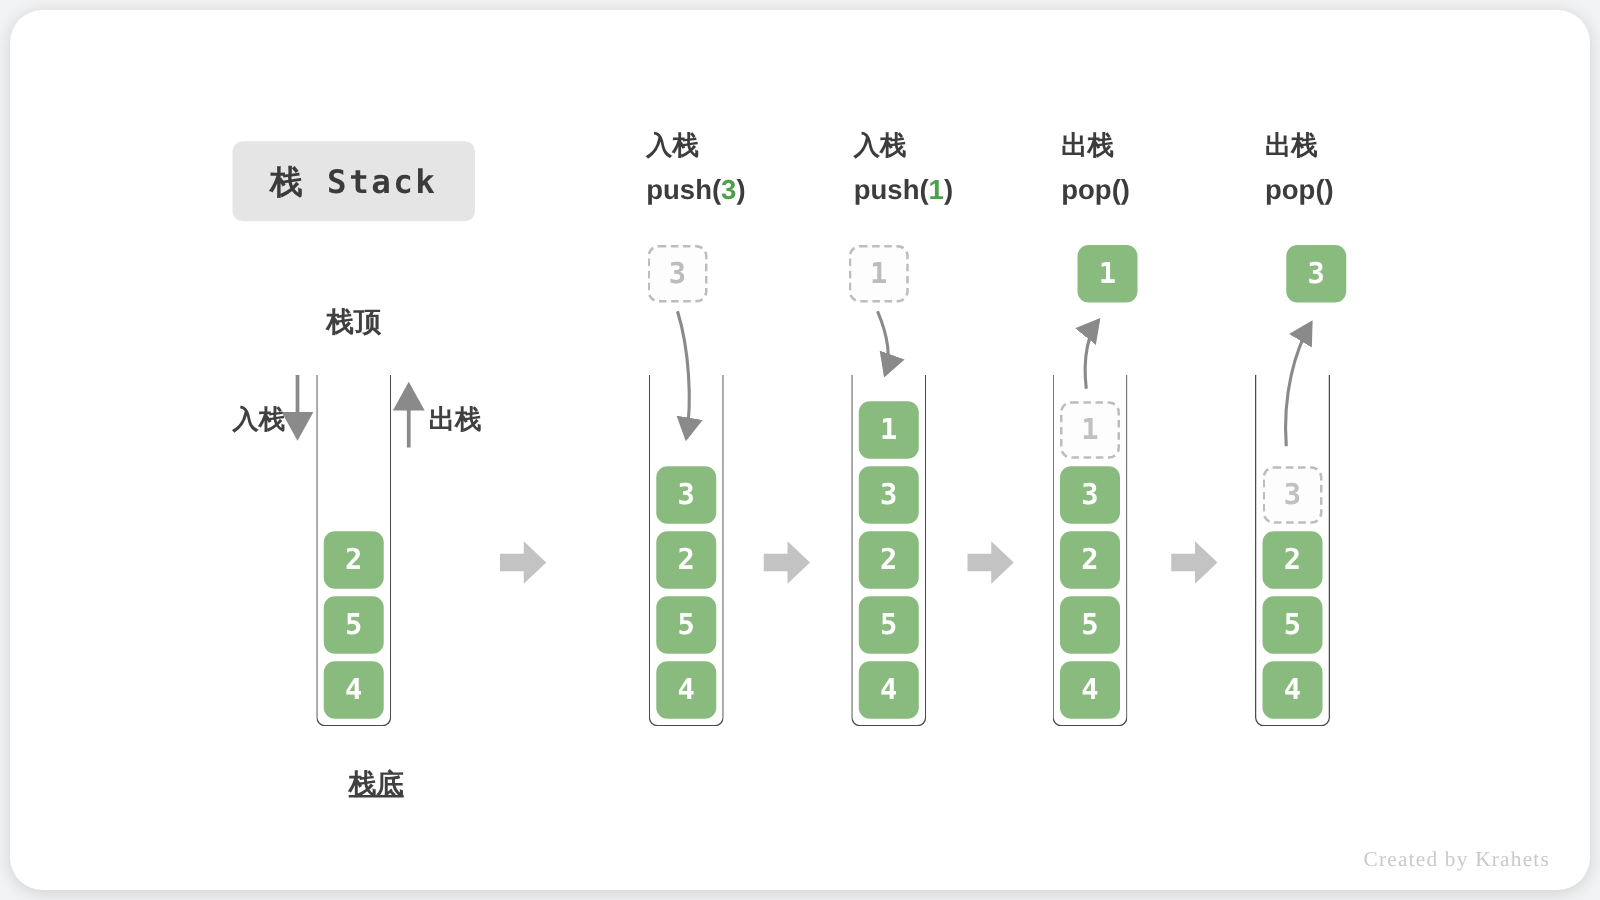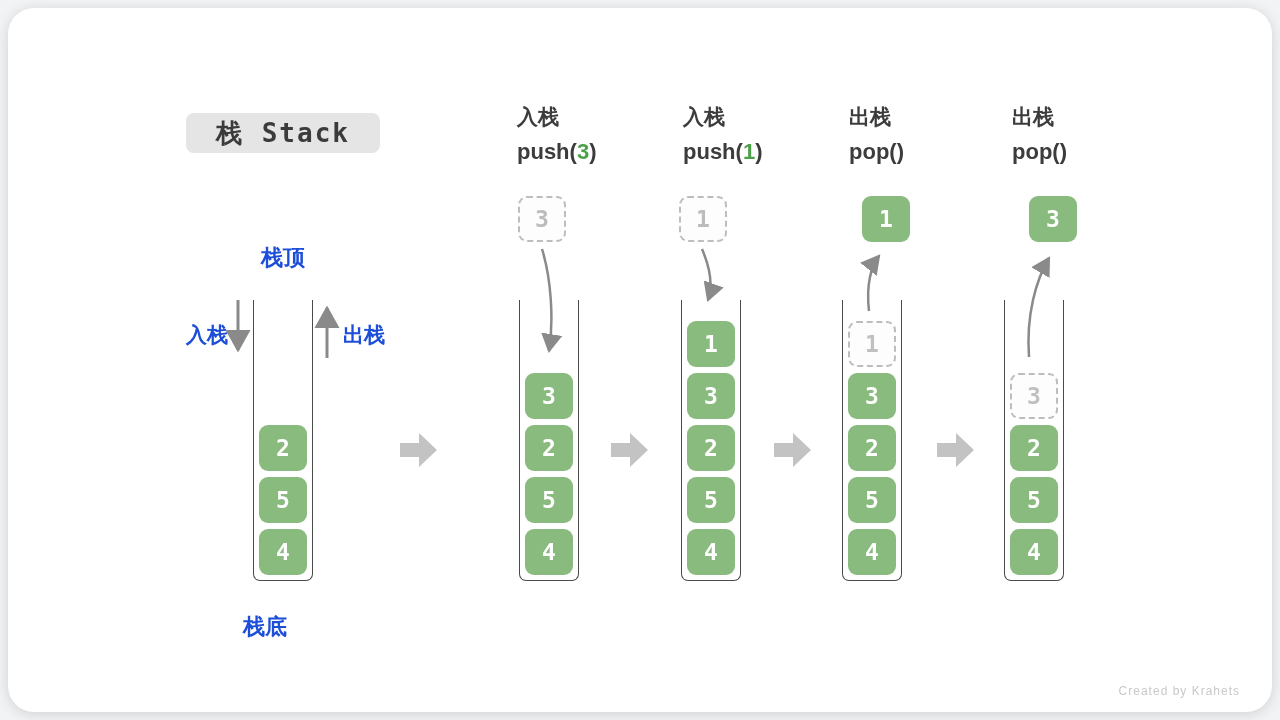--- a/index.html
+++ b/index.html
@@ -10,21 +10,21 @@
     overflow:hidden;
   }
   .card{
     position:absolute;left:8px;top:8px;width:1264px;height:704px;
     background:#ffffff;border-radius:26px;
     box-shadow:0 2px 14px rgba(0,0,0,0.14);
   }
   .abs{position:absolute;}
   
   .title-box{
-    left:186px;top:113px;width:194px;height:40px;
+    left:186px;top:113px;width:194px;height:64px;
     background:#e5e5e6;border-radius:8px;
     display:flex;align-items:center;justify-content:center;
     font-family:"DejaVu Sans Mono",monospace;
     font-size:26px;font-weight:700;color:#3b3b3b;letter-spacing:2px;
   }
   
   .op{top:104px;color:#3c3c3c;}
   .op-cn{font-size:21px;font-weight:700;line-height:1.25;}
   .op-code{margin-top:9px;font-family:Liberation Sans, sans-serif;font-size:22px;font-weight:700;}
   .op-code .arg{color:#4da04a;}
@@ -45,29 +45,29 @@
     gap:6px;padding-bottom:5px;
   }
   .cell{
     width:48px;height:46px;border-radius:9px;box-sizing:border-box;flex:0 0 auto;
     display:flex;align-items:center;justify-content:center;
     font-family:"DejaVu Sans Mono",monospace;font-size:23px;font-weight:700;
   }
   .cell.solid{background:#8abb7e;color:#ffffff;}
   .cell.dashed{background:#fdfdfd;border:2px dashed #bdbdbd;color:#c0c0c0;}
   
-  .lbl{font-weight:700;color:#1d4ed8;font-size:22px;}
+  .lbl{font-weight:700;color:#404040;font-size:22px;}
   .lbl-top{left:243px;top:243px;width:80px;text-align:center;}
-  .lbl-bottom{left:243px;top:612px;width:80px;text-align:left;}
+  .lbl-bottom{left:243px;top:612px;width:80px;text-align:right;text-decoration:underline;}
   .lbl-push{left:158px;top:321px;width:70px;text-align:right;font-size:21px;}
   .lbl-pop{left:343px;top:321px;width:70px;text-align:left;font-size:21px;}
   
   .watermark{
     right:40px;bottom:22px;
-    font-family:Liberation Sans, sans-serif;font-size:12px;color:#c9c9c9;letter-spacing:1px;
+    font-family:Liberation Serif, serif;font-size:17px;color:#c9c9c9;letter-spacing:1px;
   }
   svg.overlay{position:absolute;left:0;top:0;pointer-events:none;}
 </style>
 </head>
 <body>
 
 <div class="card"></div>
 
 <svg class="overlay" width="1280" height="720" viewBox="0 0 1280 720">
   <defs>

